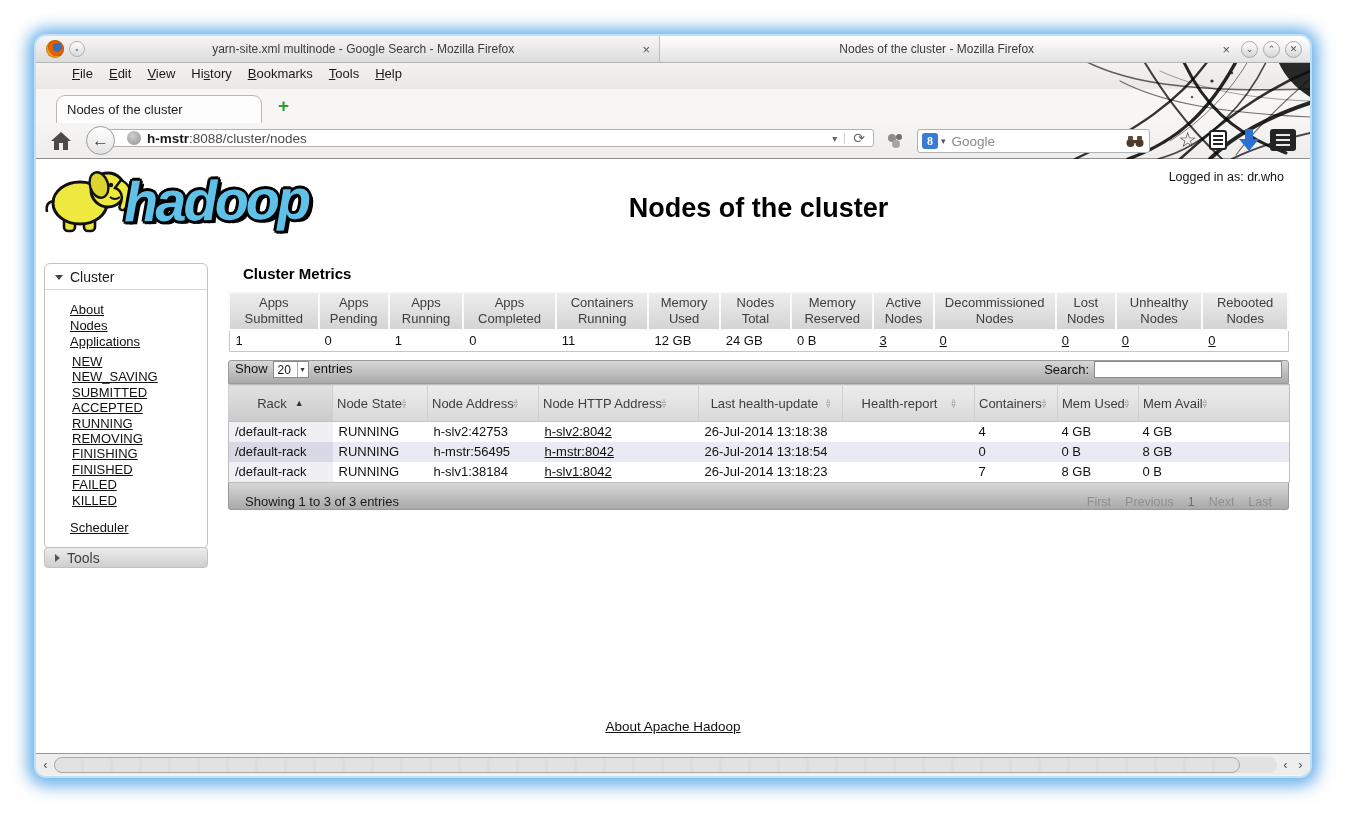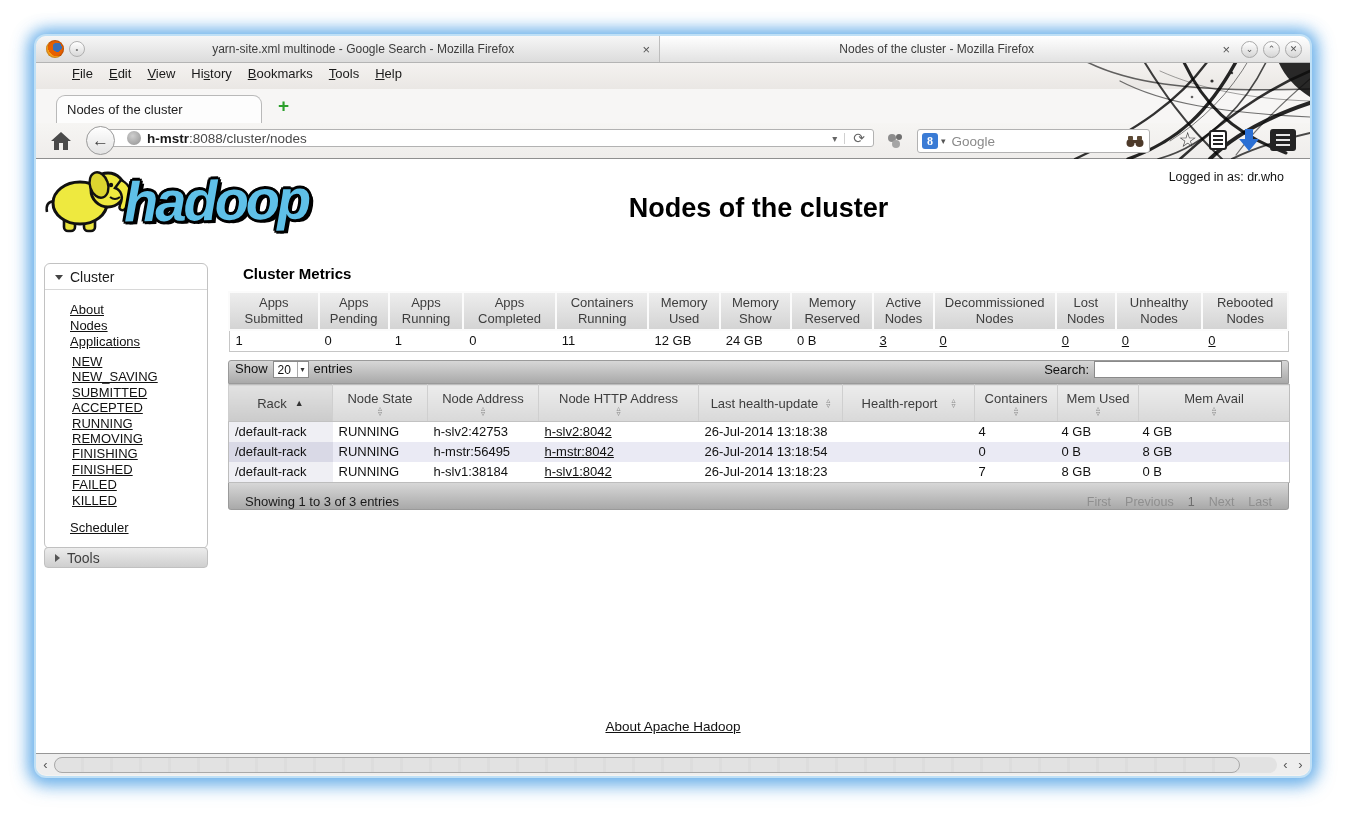--- a/index.html
+++ b/index.html
@@ -103,21 +103,21 @@
   .page-size { width:36px; height:17px; background:#fff; border:1px solid #8a8a8a; margin:0 5px; display:flex; align-items:center; font-size:12px; }
   .page-size .val { flex:1; padding-left:4px; }
   .page-size .arr { width:11px; height:15px; border-left:1px solid #aaa; font-size:8px; color:#333; text-align:center; line-height:15px; }
   .dt-search { margin-left:auto; display:flex; align-items:center; gap:5px; }
   .dt-search input { width:188px; height:17px; border:1px solid #8a8a8a; background:#fff; font-size:12px; padding:0 3px; outline:none; }
 
   .nodes-table { border:1px solid #bdbdbd; }
   .nodes-table th { background:linear-gradient(#ececec,#d9d9d9); border-left:1px solid #cfcfcf; border-bottom:1px solid #c2c2c2;
                     font-weight:normal; font-size:13px; color:#3d3d3d; height:37px; vertical-align:middle; padding:2px 4px; }
   .nodes-table th.sorted { background:linear-gradient(#e2e2e2,#cbcbcb); }
-  .th-inner { display:flex; flex-direction:column; align-items:center; line-height:15px; }
+  .th-inner { display:flex; flex-direction:row; align-items:center; line-height:15px; }
   .sorters { font-size:8px; color:#8a8a8a; letter-spacing:0; line-height:5px; display:flex; flex-direction:column; align-items:center; }
   .sort-asc { font-size:9px; color:#333; margin-left:8px; }
   .rack-head { display:flex; align-items:center; justify-content:center; }
   .nodes-table td { font-size:13px; color:#111; padding:2px 6px 3px 6px; height:19px; background:#fff; }
   .nodes-table tr.odd td { background:#eaeaf4; }
   .nodes-table td.sorted { background:#efeff4; }
   .nodes-table tr.odd td.sorted { background:#d9d9e6; }
   .nodes-table td.ctr { text-align:left; padding-left:4px; }
 
   .dt-footer { height:27px; display:flex; align-items:flex-end; background:linear-gradient(#d7d7d7,#a9a9a9); border:1px solid #9a9a9a; border-top:none;
@@ -324,21 +324,21 @@
             <col style="width:84px">
         </colgroup>
         <tbody>
             <tr>
           <th>Apps Submitted</th>
           <th>Apps Pending</th>
           <th>Apps Running</th>
           <th>Apps Completed</th>
           <th>Containers Running</th>
           <th>Memory Used</th>
-          <th>Memory Show</th>
+          <th>Nodes Total</th>
           <th>Memory Reserved</th>
           <th>Active Nodes</th>
           <th>Decommissioned Nodes</th>
           <th>Lost Nodes</th>
           <th>Unhealthy Nodes</th>
           <th>Rebooted Nodes</th>
         </tr>
         <tr>
           <td>1</td>
           <td>0</td>

